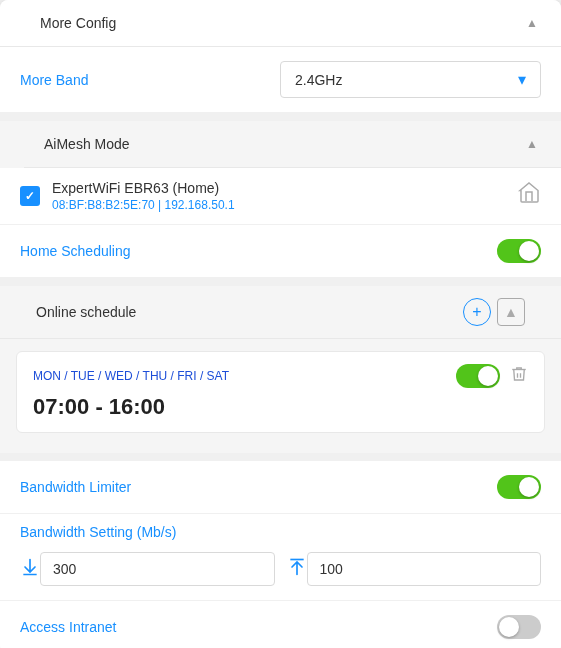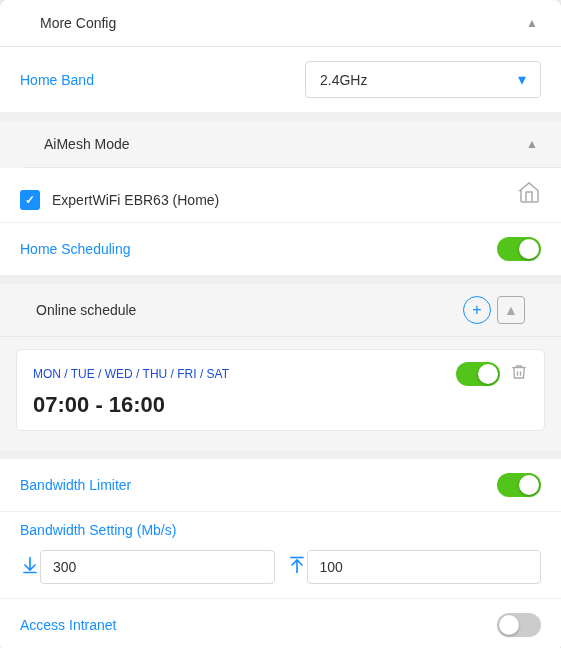--- a/index.html
+++ b/index.html
@@ -54,21 +54,21 @@
       border-bottom: 1px solid #f0f0f0;
     }
     .wifi-band-label {
       font-size: 14px;
       color: #1890ff;
     }
     .wifi-band-select {
       display: flex;
       align-items: center;
       justify-content: space-between;
-      width: 236px;
+      width: 261px;
       padding: 8px 14px;
       border: 1px solid #d9d9d9;
       border-radius: 4px;
       background: #fff;
       font-size: 14px;
       color: #333;
       cursor: pointer;
     }
 
     
@@ -82,21 +82,21 @@
       margin-left: 24px;
     }
     .aimesh-title {
       font-size: 14px;
       color: #333;
     }
 
     
     .device-row {
       display: flex;
-      align-items: flex-end;
+      align-items: flex-start;
       justify-content: space-between;
       padding: 12px 20px;
       background: #fff;
       border-bottom: 1px solid #f0f0f0;
     }
     .device-left {
       display: flex;
       align-items: center;
       gap: 12px;
     }
@@ -317,39 +317,40 @@
 <body>
 
 <div class="container">
 
   <div class="section-header">
     <span class="section-header-title">More Config</span>
     <span class="chevron-icon">▲</span>
   </div>
 
   <div class="wifi-band-row">
-    <span class="wifi-band-label">Home Band</span>
+    <span class="wifi-band-label">More Band</span>
     <div class="wifi-band-select">
       <span>2.4GHz</span>
       <span style="color:#1890ff; font-size:16px;">▾</span>
     </div>
   </div>
 
   <div class="divider"></div>
 
   <div class="aimesh-header">
     <span class="aimesh-title">AiMesh Mode</span>
     <span class="chevron-icon">▲</span>
   </div>
 
   <div class="device-row">
     <div class="device-left">
       <div class="checkbox-checked"></div>
       <div class="device-info">
         <div class="device-name">ExpertWiFi EBR63 (Home)</div>
+        <div class="device-mac">08:BF:B8:B2:5E:70 | 192.168.50.1</div>
       </div>
     </div>
     <div class="home-icon">
       <svg width="24" height="24" viewBox="0 0 24 24" fill="none">
         <path d="M3 10.5L12 3l9 7.5V21a1 1 0 01-1 1H5a1 1 0 01-1-1V10.5z" stroke="#aaa" stroke-width="1.5" fill="none"></path>
         <path d="M9 21V12h6v9" stroke="#aaa" stroke-width="1.5"></path>
       </svg>
     </div>
   </div>
 

